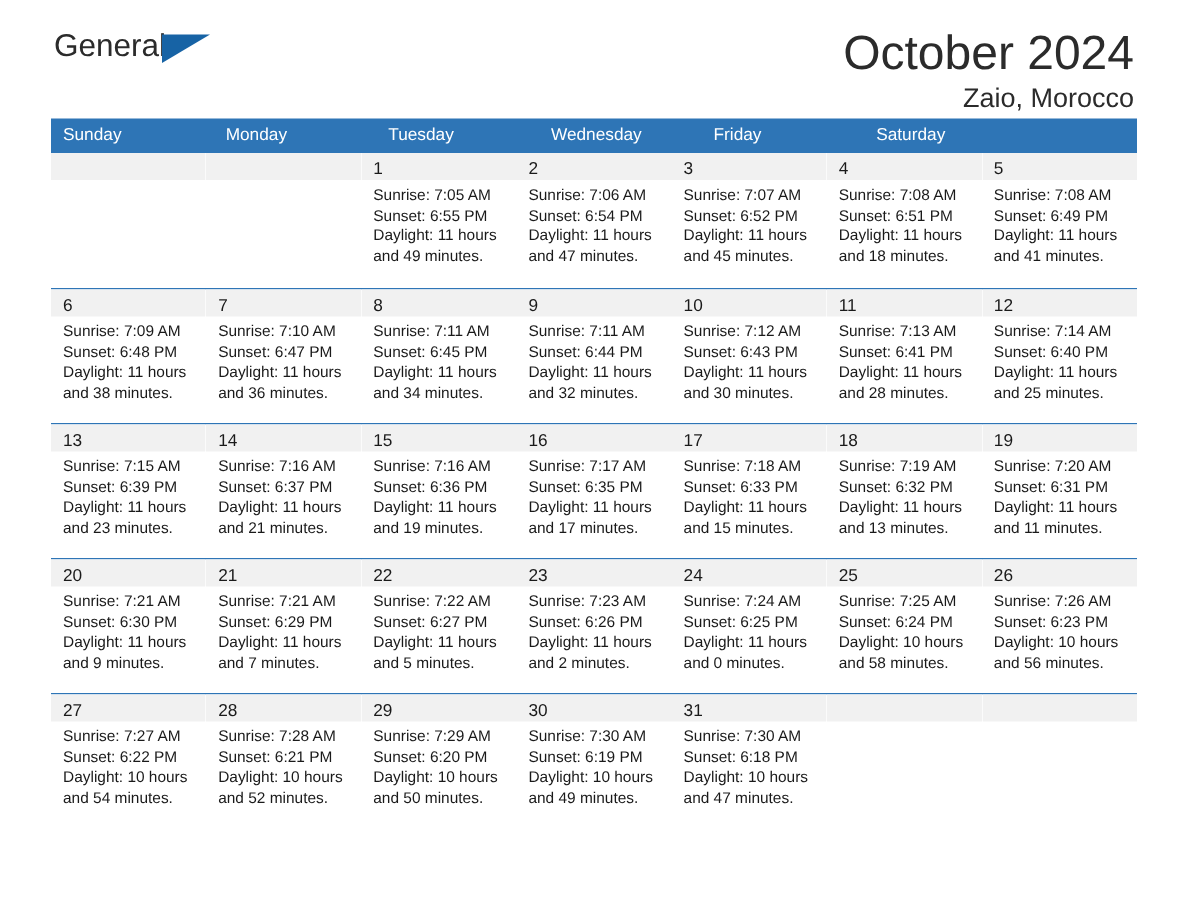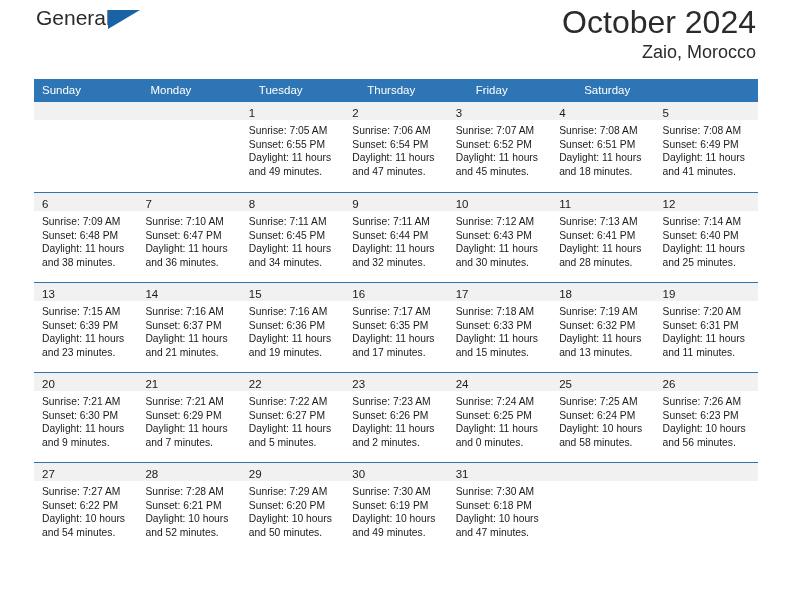--- a/index.html
+++ b/index.html
@@ -21,21 +21,21 @@
     box-sizing: border-box;
     padding: 0 34px;
   }
 
   
   .top {
     display: flex;
     align-items: flex-start;
     justify-content: space-between;
     height: 72px;
-    padding-top: 7px;
+    padding-top: 20px;
     box-sizing: border-box;
   }
   .brand {
     position: relative;
     width: 120px;
     padding-left: 2px;
   }
   .brand-row1 {
     font-size: 21px;
     color: #2b2b2b;
@@ -153,21 +153,21 @@
       <div class="cal-sub">Zaio, Morocco</div>
     </div>
 
   </div>
 
   <div class="calendar">
     <div class="weekdays" id="weekday-row">
         <div class="weekday">Sunday</div>
         <div class="weekday">Monday</div>
         <div class="weekday">Tuesday</div>
-        <div class="weekday">Thursday</div>
+        <div class="weekday">Wednesday</div>
         <div class="weekday">Friday</div>
         <div class="weekday">Saturday</div>
       </div>
     <div id="weeks-container">
         <div class="week first">
           <div class="day">
             <div class="day-num-strip"><span class="day-num"></span></div>
             <div class="day-body"></div>
           </div>
           <div class="day">

